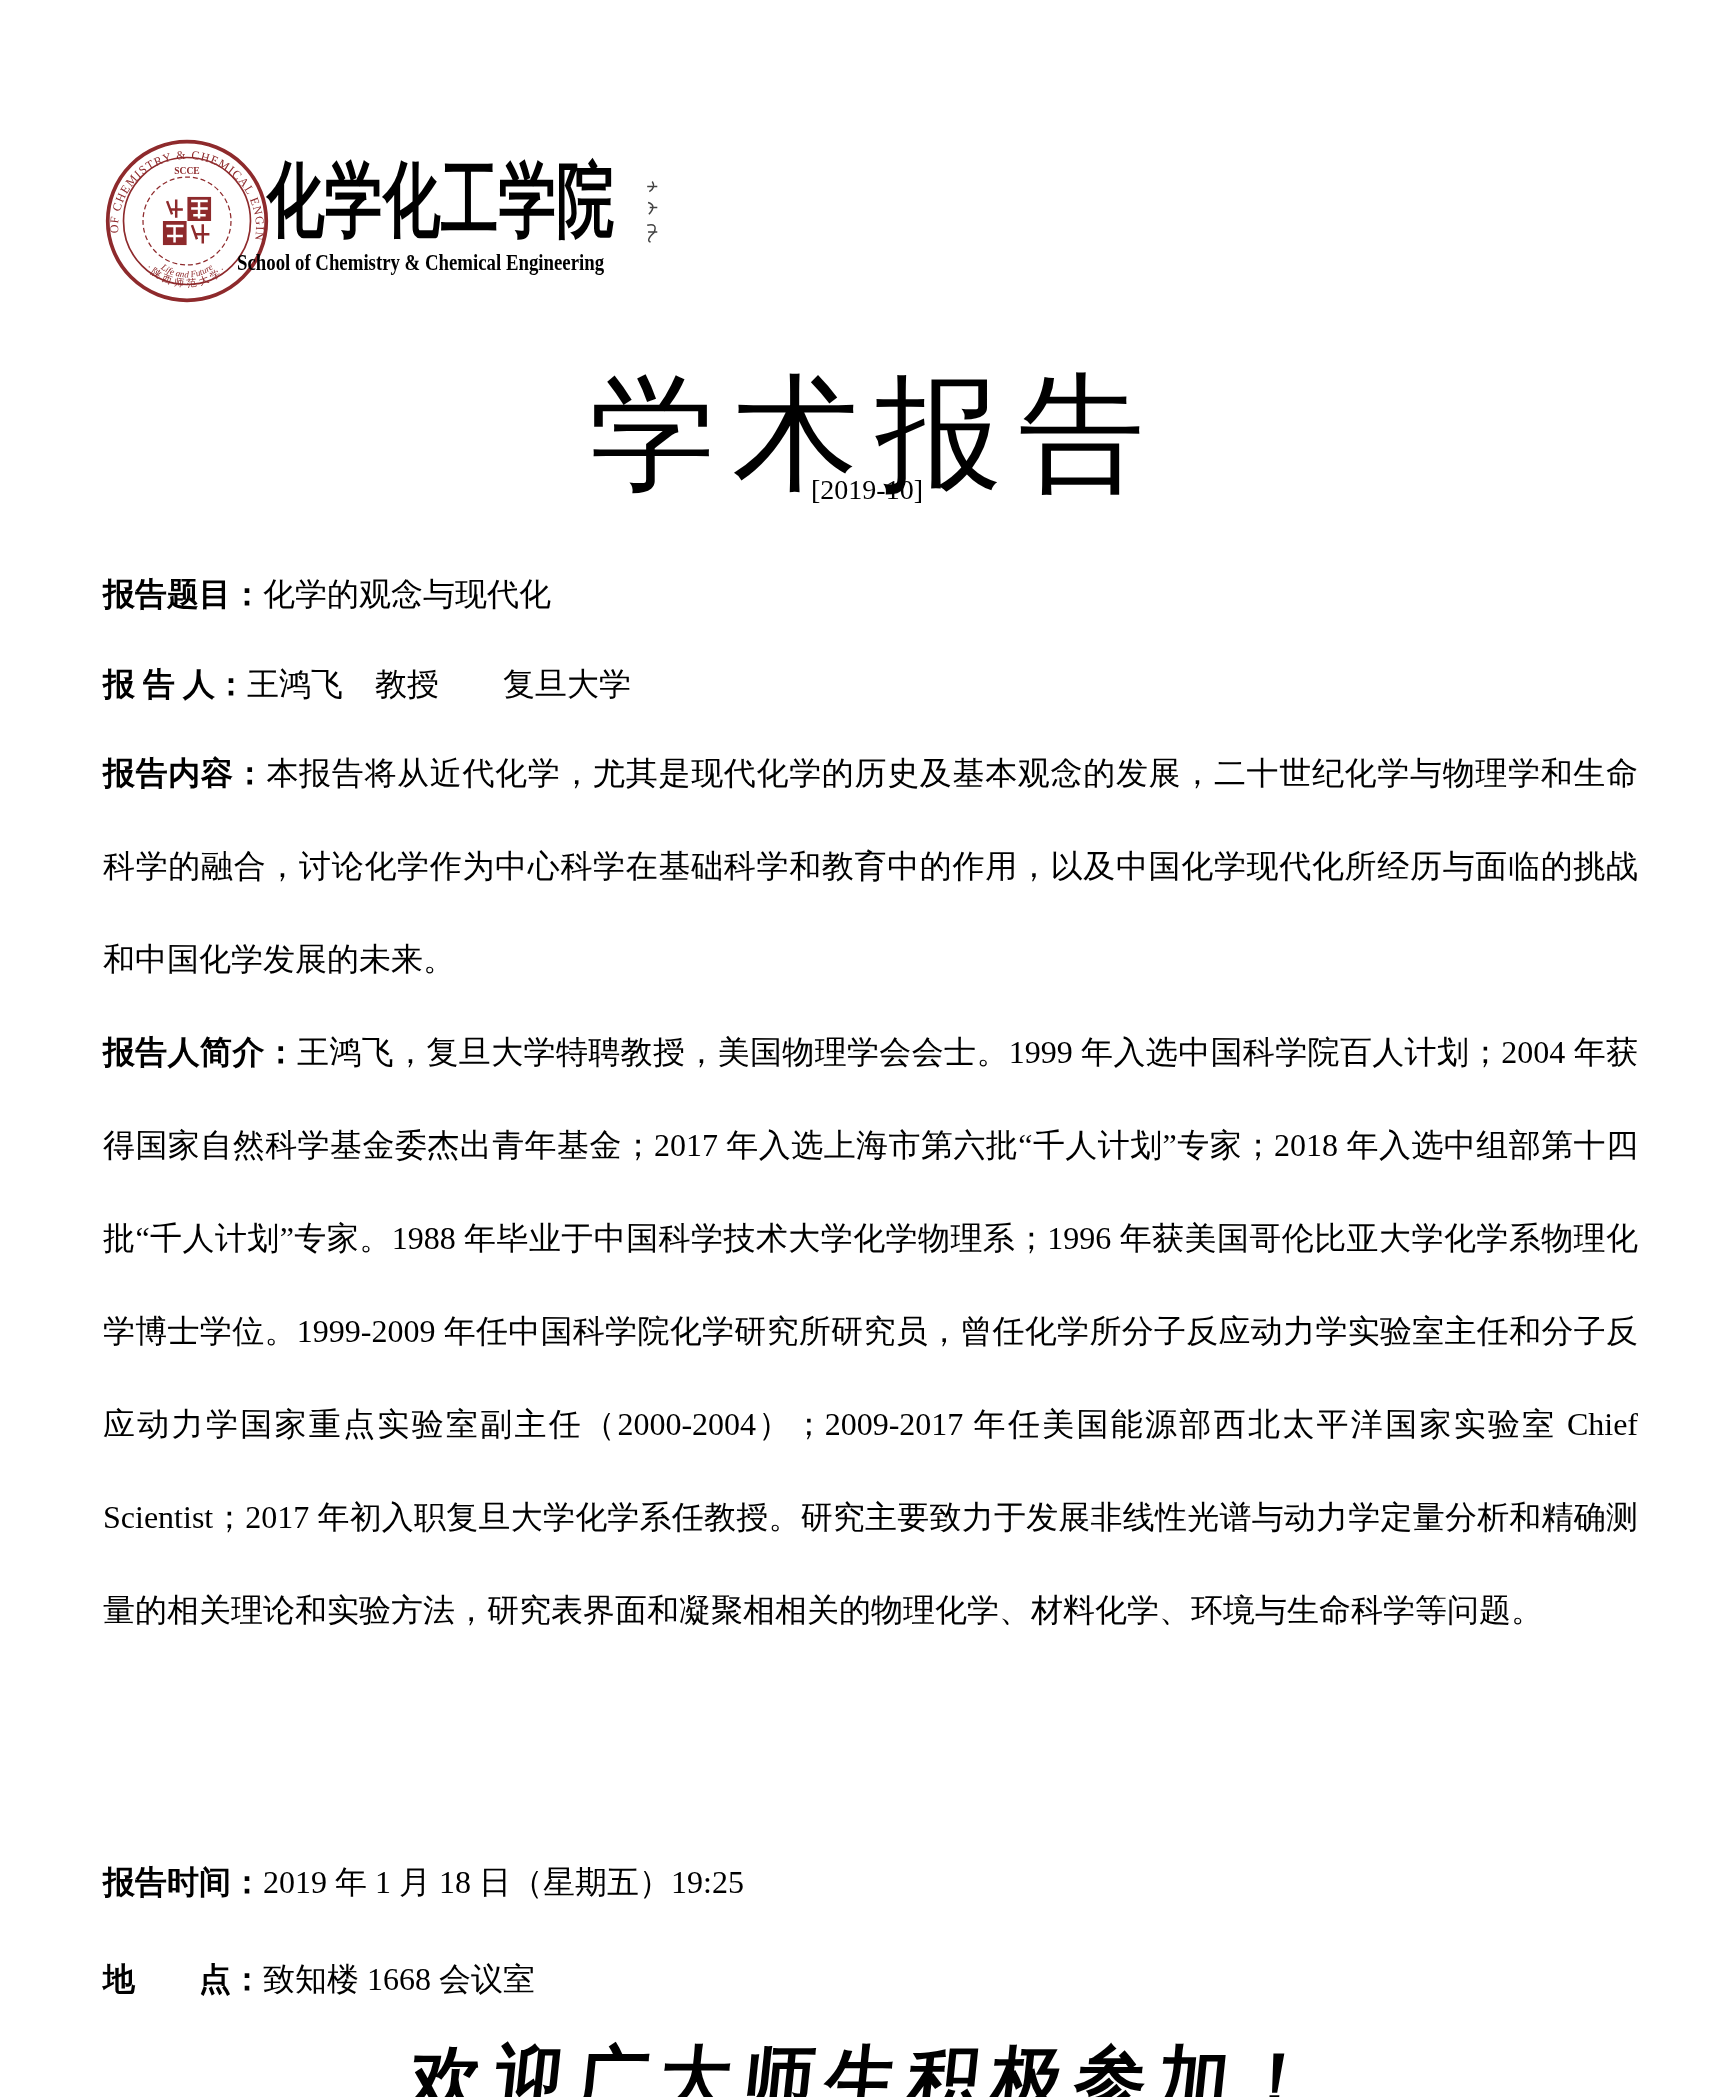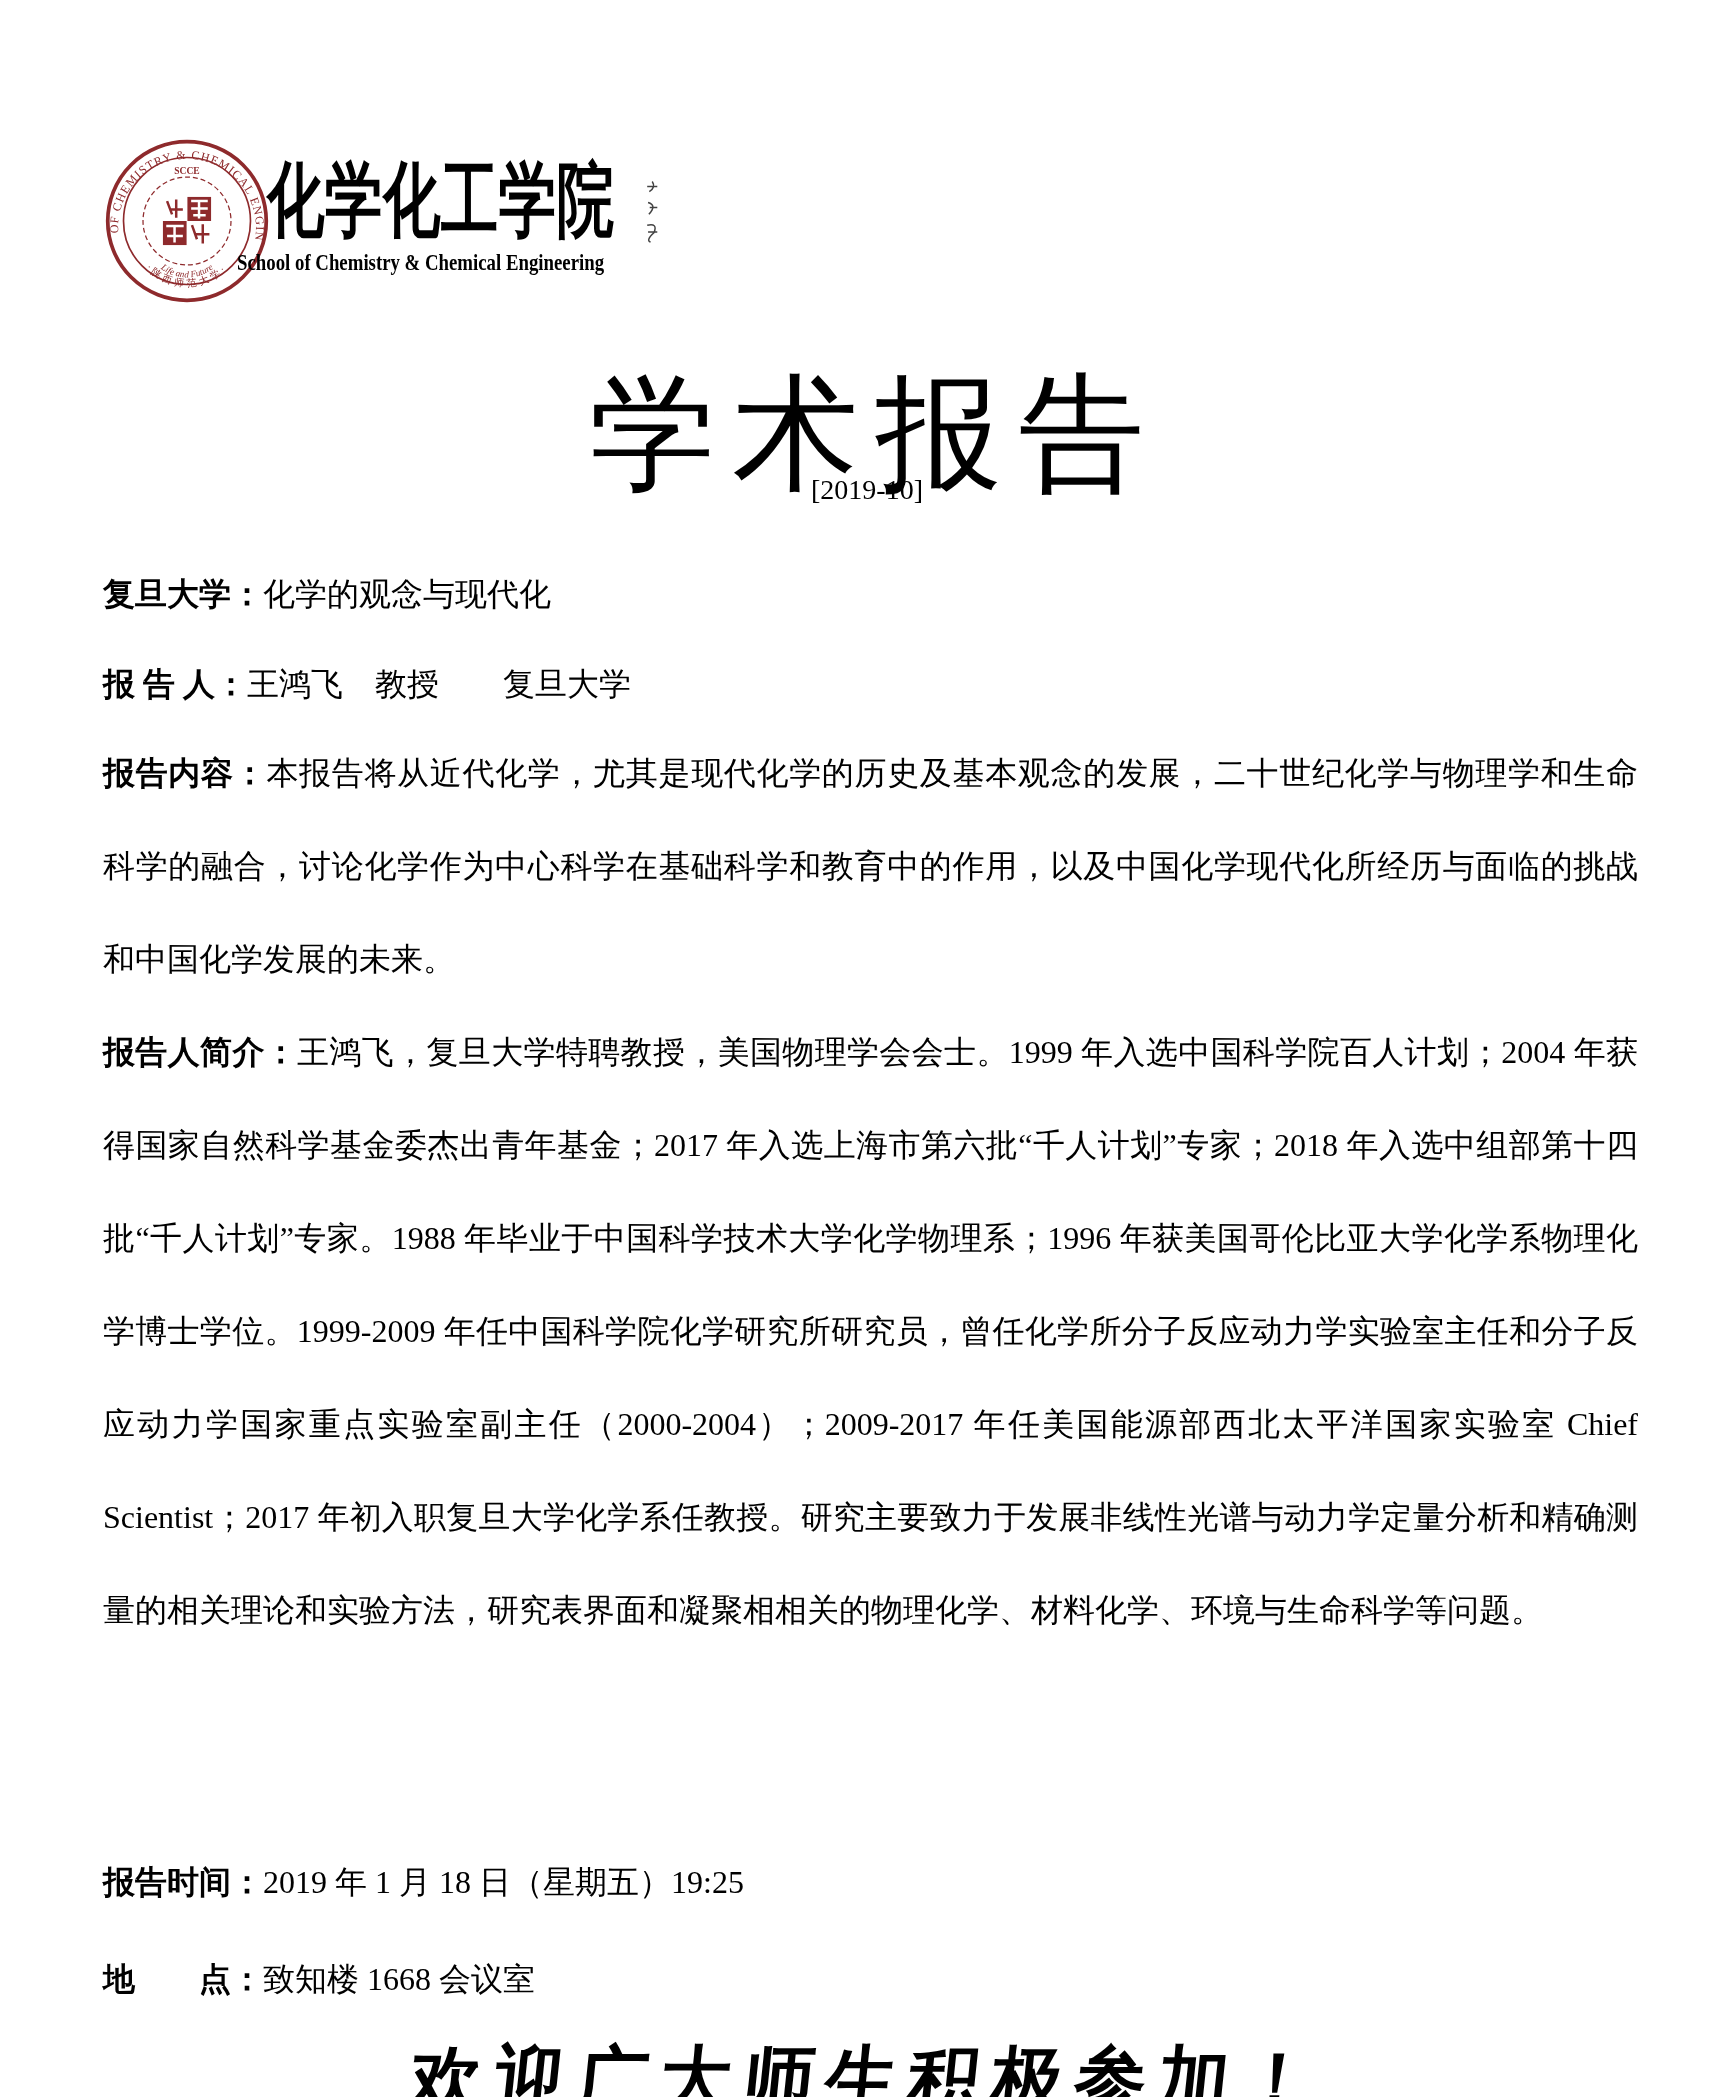--- a/index.html
+++ b/index.html
@@ -113,21 +113,21 @@
       </g>
     </svg>
 
     <div class="school-en">School of Chemistry &amp; Chemical Engineering</div>
   </div>
 
   <div class="main-title">学术报告</div>
   <div class="issue-number">[2019-10]</div>
 
   <div class="field f-topic">
-    <span class="label">复旦大学：</span><span>化学的观念与现代化</span>
+    <span class="label">报告题目：</span><span>化学的观念与现代化</span>
   </div>
 
   <div class="field f-speaker">
     <span class="label">报 告 人：</span><span>王鸿飞　教授　　复旦大学</span>
   </div>
 
   <div class="para f-content">
     <span class="label">报告内容：</span><span>本报告将从近代化学，尤其是现代化学的历史及基本观念的发展，二十世纪化学与物理学和生命科学的融合，讨论化学作为中心科学在基础科学和教育中的作用，以及中国化学现代化所经历与面临的挑战和中国化学发展的未来。</span>
   </div>
 

